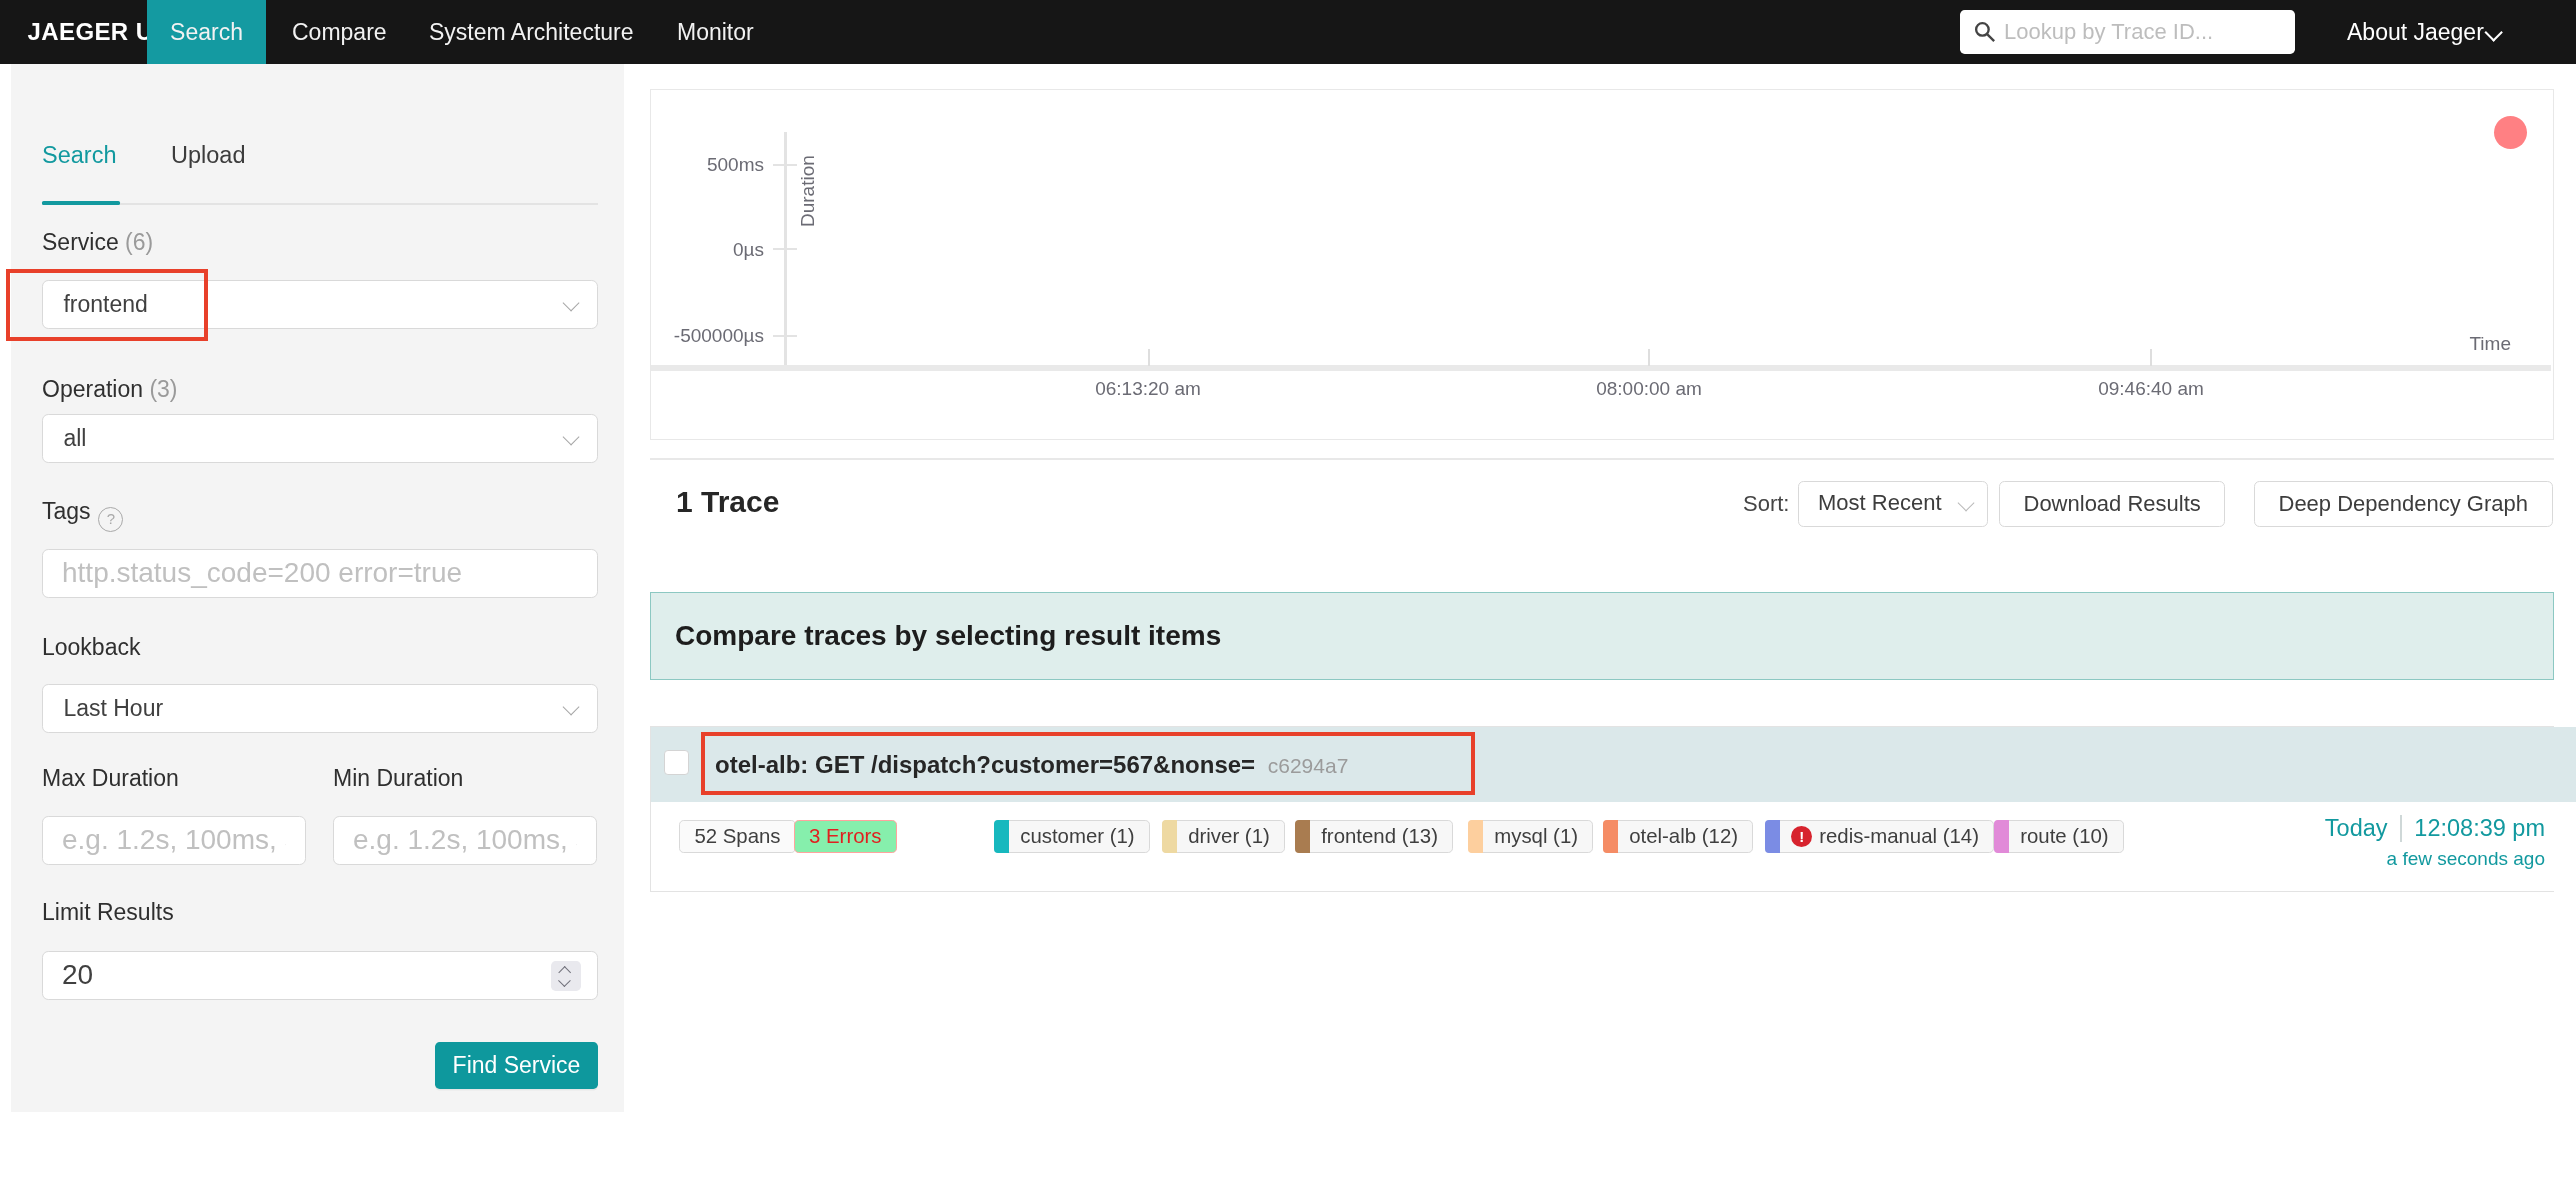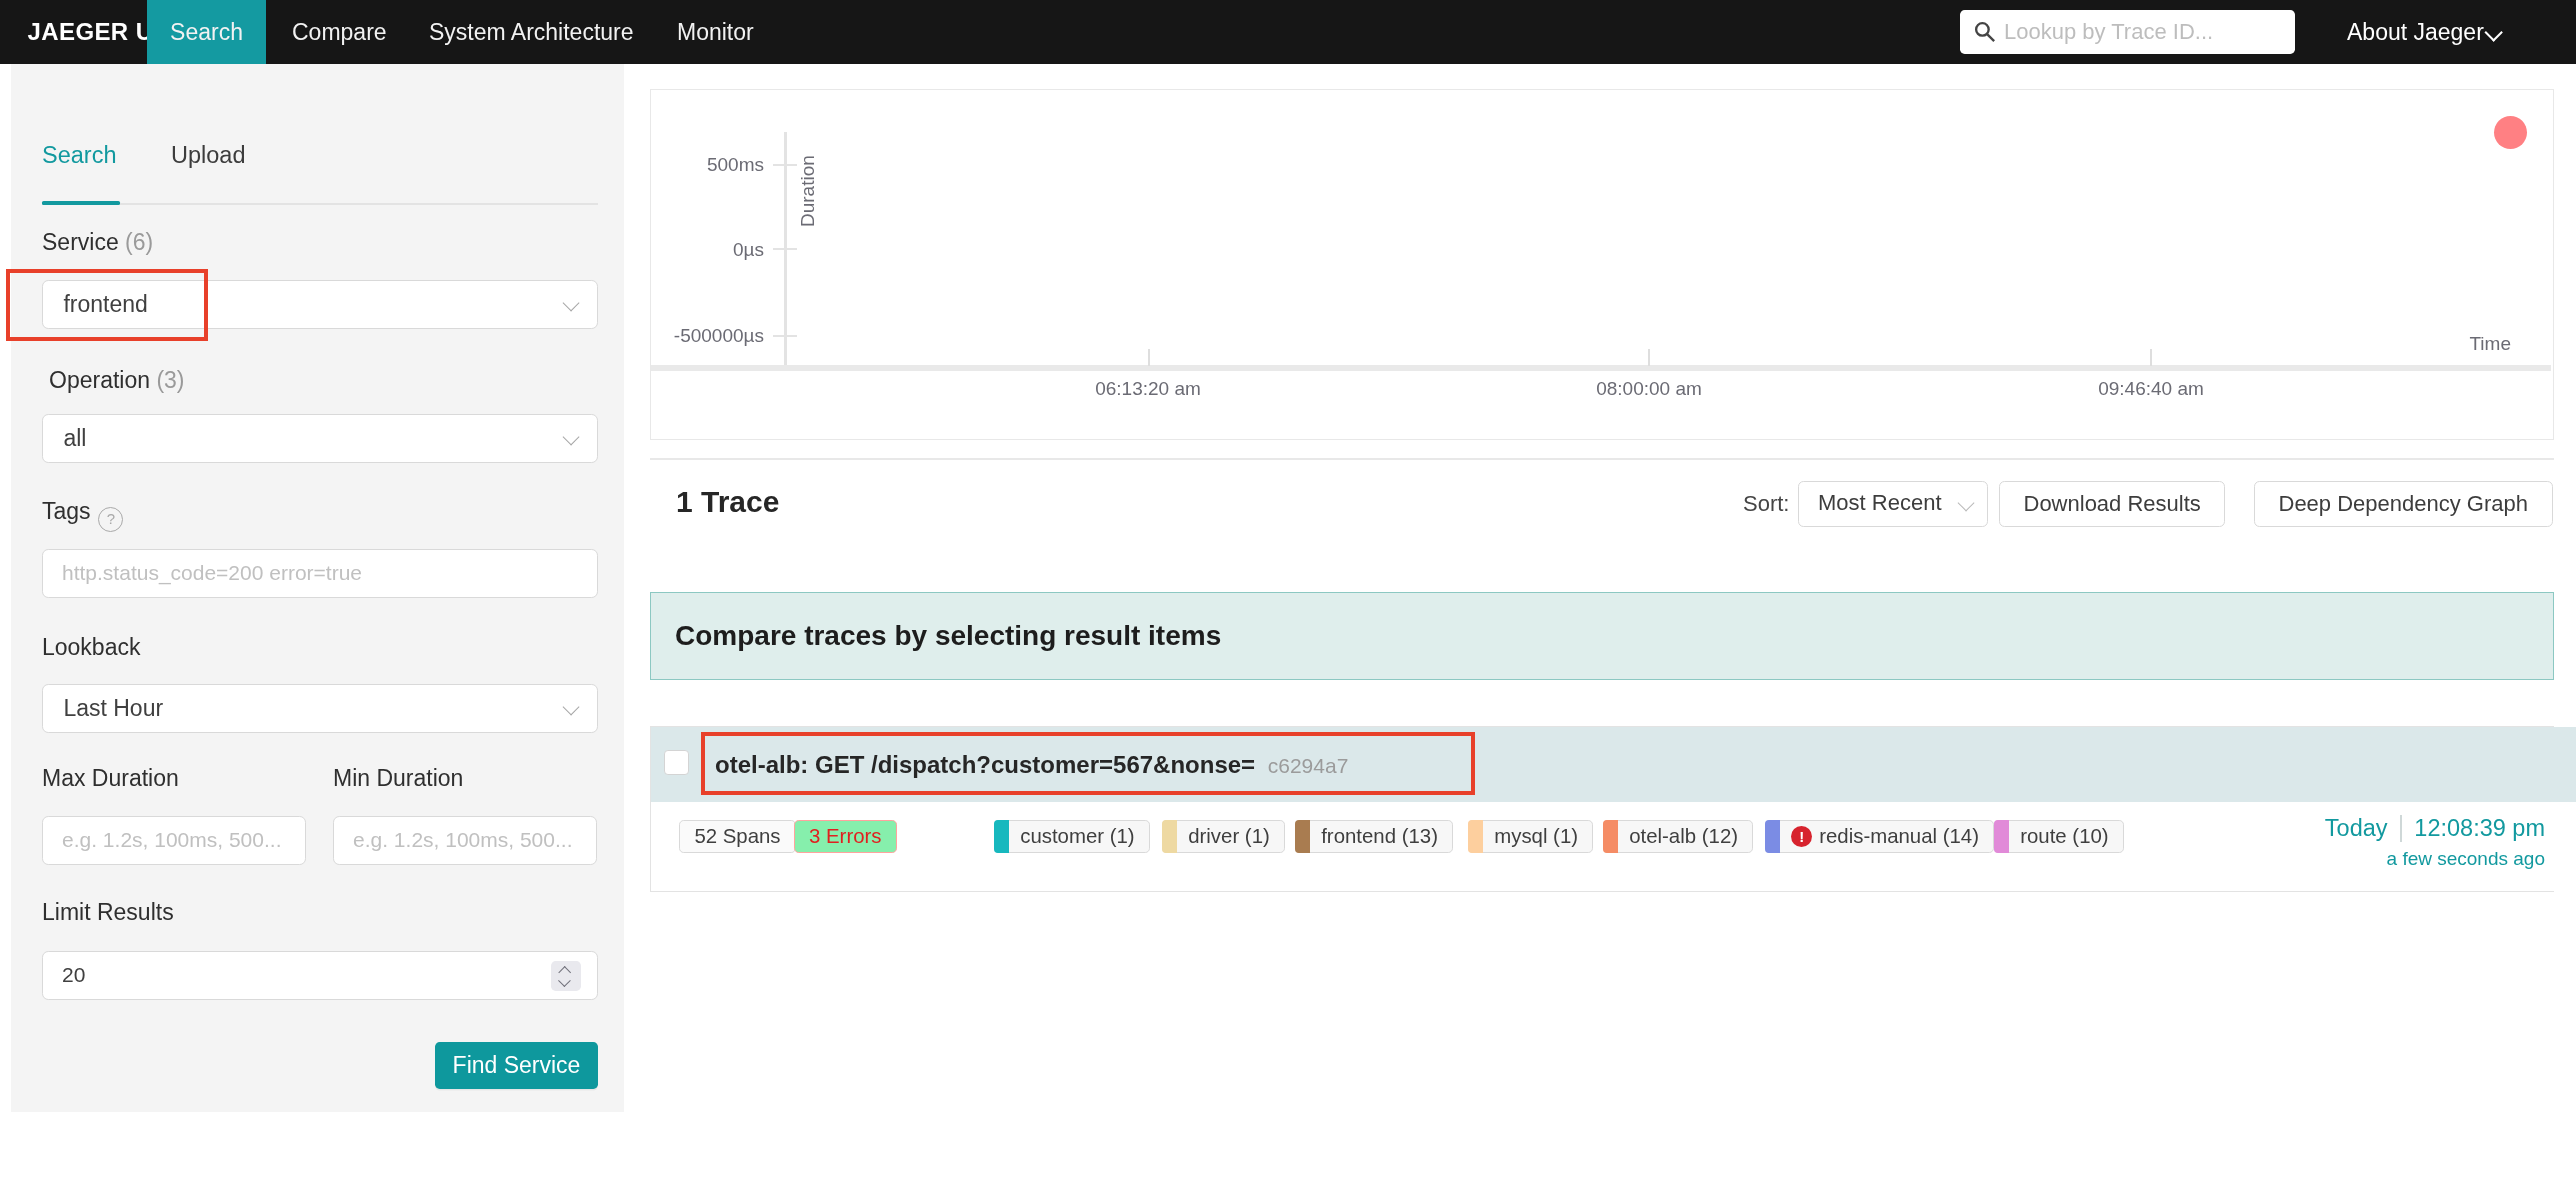--- a/index.html
+++ b/index.html
@@ -27,21 +27,21 @@
   .sb-tab { top:78px; font-size:23.5px; }
   .sb-tab.active { color:#12999f; }
   .sb-tab.idle { color:#3c3c3c; }
   .sb-tab-underline { left:31px; top:137px; width:78px; height:3.9px; background:#12999f; border-radius:1.6px; z-index:2; }
   .sb-tab-border { left:31px; top:139px; width:556px; height:1.6px; background:#e3e3e3; }
   .field-label { left:31px; font-size:23px; color:#2f2f2f; }
   .field-count { color:#9a9a9a; }
   .control { left:31px; width:556px; height:49px; background:#fff; border:1.6px solid #d9d9d9; border-radius:6.3px; }
   .control .val { position:absolute; left:20.4px; top:0; line-height:46px; font-size:23px; color:#404040; }
   .chev { position:absolute; right:20.4px; top:15.7px; width:11.8px; height:11.8px; border-left:1.6px solid #a6a6a6; border-bottom:1.6px solid #a6a6a6; transform:rotate(-45deg); }
-  .text-input { position:absolute; left:0; top:0; width:100%; height:46px; border:none; outline:none; background:transparent; padding:0 19px; font-size:21px; color:#404040; font-family:"Liberation Sans",sans-serif; }
+  .text-input { position:absolute; left:0; top:0; width:100%; height:46px; border:none; outline:none; background:transparent; padding:0 19px; font-size:28px; color:#404040; font-family:"Liberation Sans",sans-serif; }
   .text-input::placeholder { color:#c0c0c0; }
   .help-icon { display:inline-block; width:25px; height:25px; border:1.6px solid #a9a9a9; border-radius:50%; color:#a9a9a9; font-size:15px; text-align:center; line-height:22px; vertical-align:-4.7px; margin-left:7.8px; }
   .half { width:264px; }
   .stepper { position:absolute; right:15.7px; top:8.6px; width:30px; height:30px; background:#e9e9ee; border-radius:4.7px; }
   .stepper .up   { position:absolute; left:8.6px; top:7px;  width:9.4px; height:9.4px; border-left:1.6px solid #70707a; border-top:1.6px solid #70707a; transform:rotate(45deg); }
   .stepper .down { position:absolute; left:8.6px; top:15.7px; width:9.4px; height:9.4px; border-left:1.6px solid #70707a; border-bottom:1.6px solid #70707a; transform:rotate(-45deg); }
   .find-btn { left:424px; top:978px; width:163px; height:47px; background:#0e989d; color:#fff; font-size:23px; border:none; border-radius:4.7px; cursor:pointer; box-shadow:0 1.6px 0 rgba(0,0,0,0.05); font-family:"Liberation Sans",sans-serif; }
 
   
   #chart-card { left:650px; top:89px; width:1904px; height:351px; background:#fff; border:1.6px solid #e8e8e8; }
@@ -116,21 +116,21 @@
   <div class="abs sb-tab-border"></div>
 
   <div class="abs field-label" style="top:165px;">
     <span>Service</span> <span class="field-count">(6)</span>
   </div>
   <div class="abs control" style="top:216px;">
     <span class="val">frontend</span>
     <span class="chev"></span>
   </div>
 
-  <div class="abs field-label" style="top:303px;margin-left:7px;">
+  <div class="abs field-label" style="top:312px;">
     <span>Operation</span> <span class="field-count">(3)</span>
   </div>
   <div class="abs control" style="top:350px;">
     <span class="val">all</span>
     <span class="chev"></span>
   </div>
 
   <div class="abs field-label" style="top:434px;">
     <span>Tags</span><span class="help-icon">?</span>
   </div>

